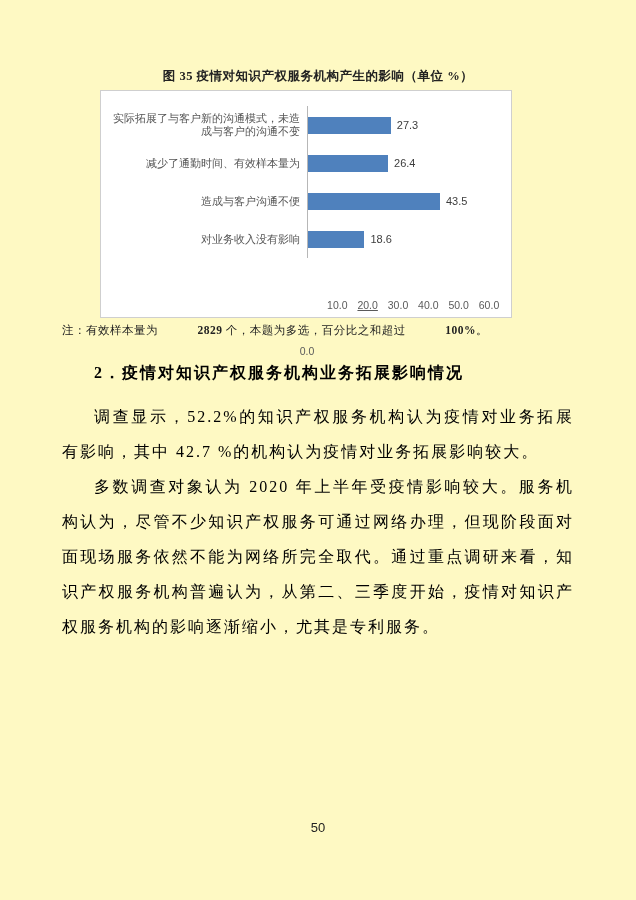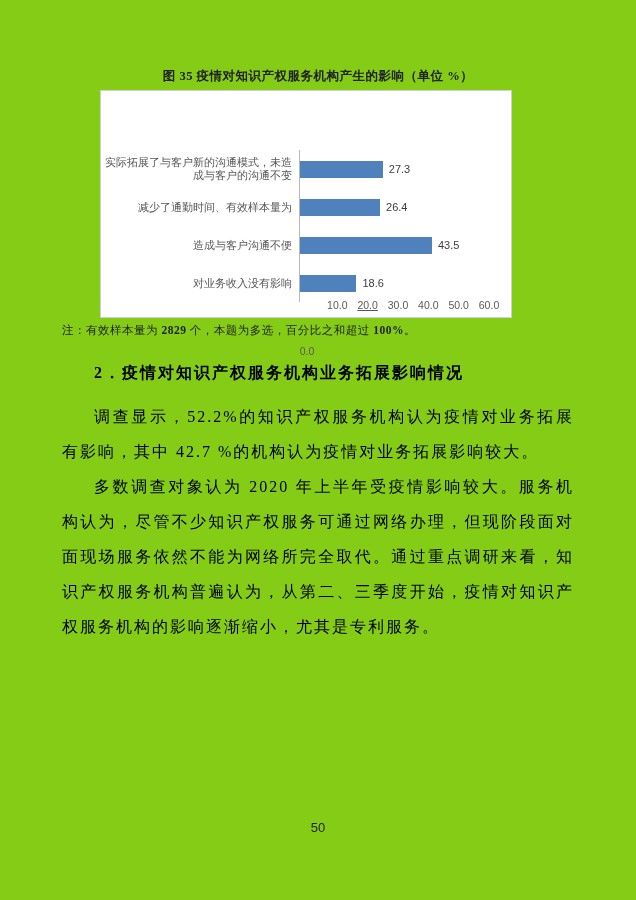--- a/index.html
+++ b/index.html
@@ -1,34 +1,34 @@
 <!DOCTYPE html>
 <html><head>
 <meta charset="utf-8">
 <style>
   html,body { margin:0; padding:0; background:#ffffff; }
   .page {
     position:relative; width:636px; height:900px; margin:0 auto;
-    background:#84cc16; overflow:hidden;
+    background:#fef9c3; overflow:hidden;
     font-family:"Liberation Serif","DejaVu Serif",serif; color:#1a1a1a;
   }
 
   
   .figure-title {
     position:absolute; top:68px; left:0; width:100%;
     text-align:center; font-size:12.5px; font-weight:bold; color:#222;
     letter-spacing:0.5px;
   }
 
   
   .figure {
     position:absolute; top:90px; left:100px; width:412px; height:228px;
     border:1px solid #cfcfcf; background:#fff; box-sizing:border-box;
   }
-  .plot-rows { position:absolute; top:15px; left:0;margin-top:44px; }
+  .plot-rows { position:absolute; top:15px; left:8px; }
   .row { display:flex; height:38px; align-items:center; }
   .cat-label {
     width:198px; padding-right:7px; box-sizing:border-box;
     text-align:right; font-size:11px; line-height:13px; color:#555;
   }
   .track {
     position:relative; width:182px; height:38px;
     border-left:1px solid #b7b7b7;
     display:flex; align-items:center; white-space:nowrap;
   }
@@ -42,21 +42,21 @@
     position:absolute; top:3px; transform:translateX(-50%);
     font-size:10.5px; color:#5a5a5a;
     font-family:"Liberation Sans","DejaVu Sans",sans-serif;
   }
 
   
   .figure-note {
     position:absolute; top:323px; left:62px;
     font-size:11.5px; color:#222; letter-spacing:0.5px;
   }
-  .figure-note b { font-weight:bold; }
+  .figure-note b { font-weight:bold;margin-left:36px; }
 
   
   .content { position:absolute; top:355px; left:62px; width:512px; }
   .section-heading {
     margin:0 0 9px 0; font-size:16px; font-weight:bold;
     line-height:35px; text-indent:2em; letter-spacing:2px; color:#000;
   }
   .body-para {
     margin:0; font-size:16px; line-height:35px; text-indent:2em;
     text-align:justify; letter-spacing:2px; color:#000;

